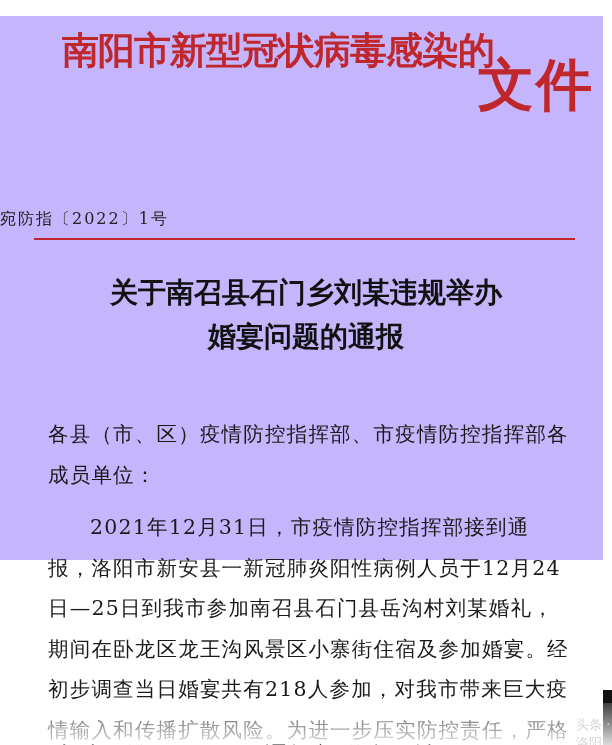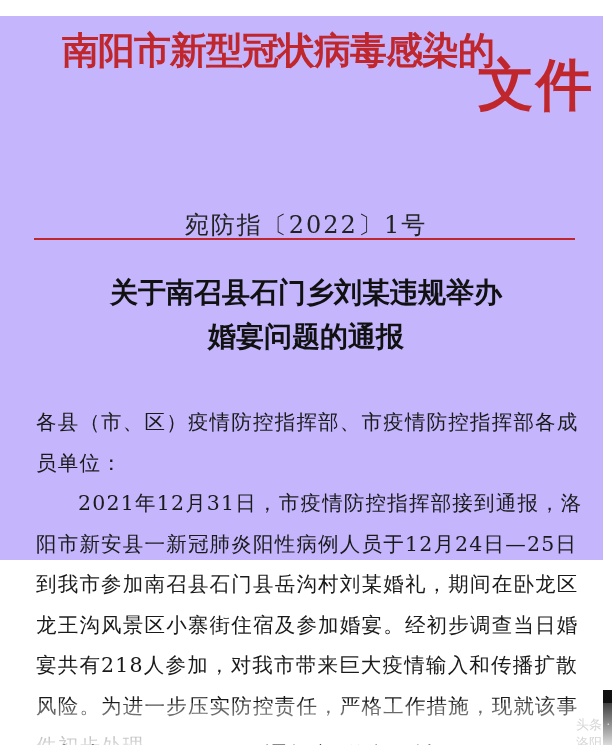--- a/index.html
+++ b/index.html
@@ -25,36 +25,36 @@
     }
     .header-org .line2 {
       font-size: 36px; letter-spacing: 12px; line-height: 44px; white-space: nowrap; margin-top: 14px;
     }
     .header-wenjian {
       position: absolute; left: 478px; top: 38px;
       color: #c0272d; font-weight: bold; font-size: 56px; line-height: 60px;
       font-family: "DejaVu Serif", serif; letter-spacing: 2px;
     }
     .doc-number {
-      position: absolute; left: 0; width: 612px; top: 193px; text-align: center;
-      font-size: 24px; color: #222; letter-spacing: 2px;
+      position: absolute; left: 0; width: 612px; top: 193px; 
+      font-size: 16px; color: #222; letter-spacing: 2px;
     }
     .separator {
       position: absolute; left: 34px; width: 541px; top: 222px; height: 2px; background: #c0272d;
     }
     .doc-title {
       position: absolute; left: 0; width: 612px; top: 255px; text-align: center;
       font-size: 28px; font-weight: bold; color: #111; line-height: 44px;
     }
     .body-text {
       position: absolute; left: 36px; top: 386px; width: 548px;
       font-size: 20.5px; color: #1a1a1a; line-height: 40.5px;
       letter-spacing: 1.2px;
     }
-    .body-text p { margin: 0; }
+    .body-text p { margin: 12px; }
     .body-text .indent { text-indent: 42px; }
     .caption-bar {
       position: absolute; left: 0; top: 703px; width: 612px; height: 42px;
       background: linear-gradient(to bottom, rgba(255,255,255,0.2), rgba(255,255,255,0.85));
     }
     .caption {
       position: absolute; left: 52px; top: 740px;
       font-family: "DejaVu Sans", "Liberation Sans", sans-serif;
       font-size: 25px; color: #111; white-space: nowrap; letter-spacing: 0px;
     }

